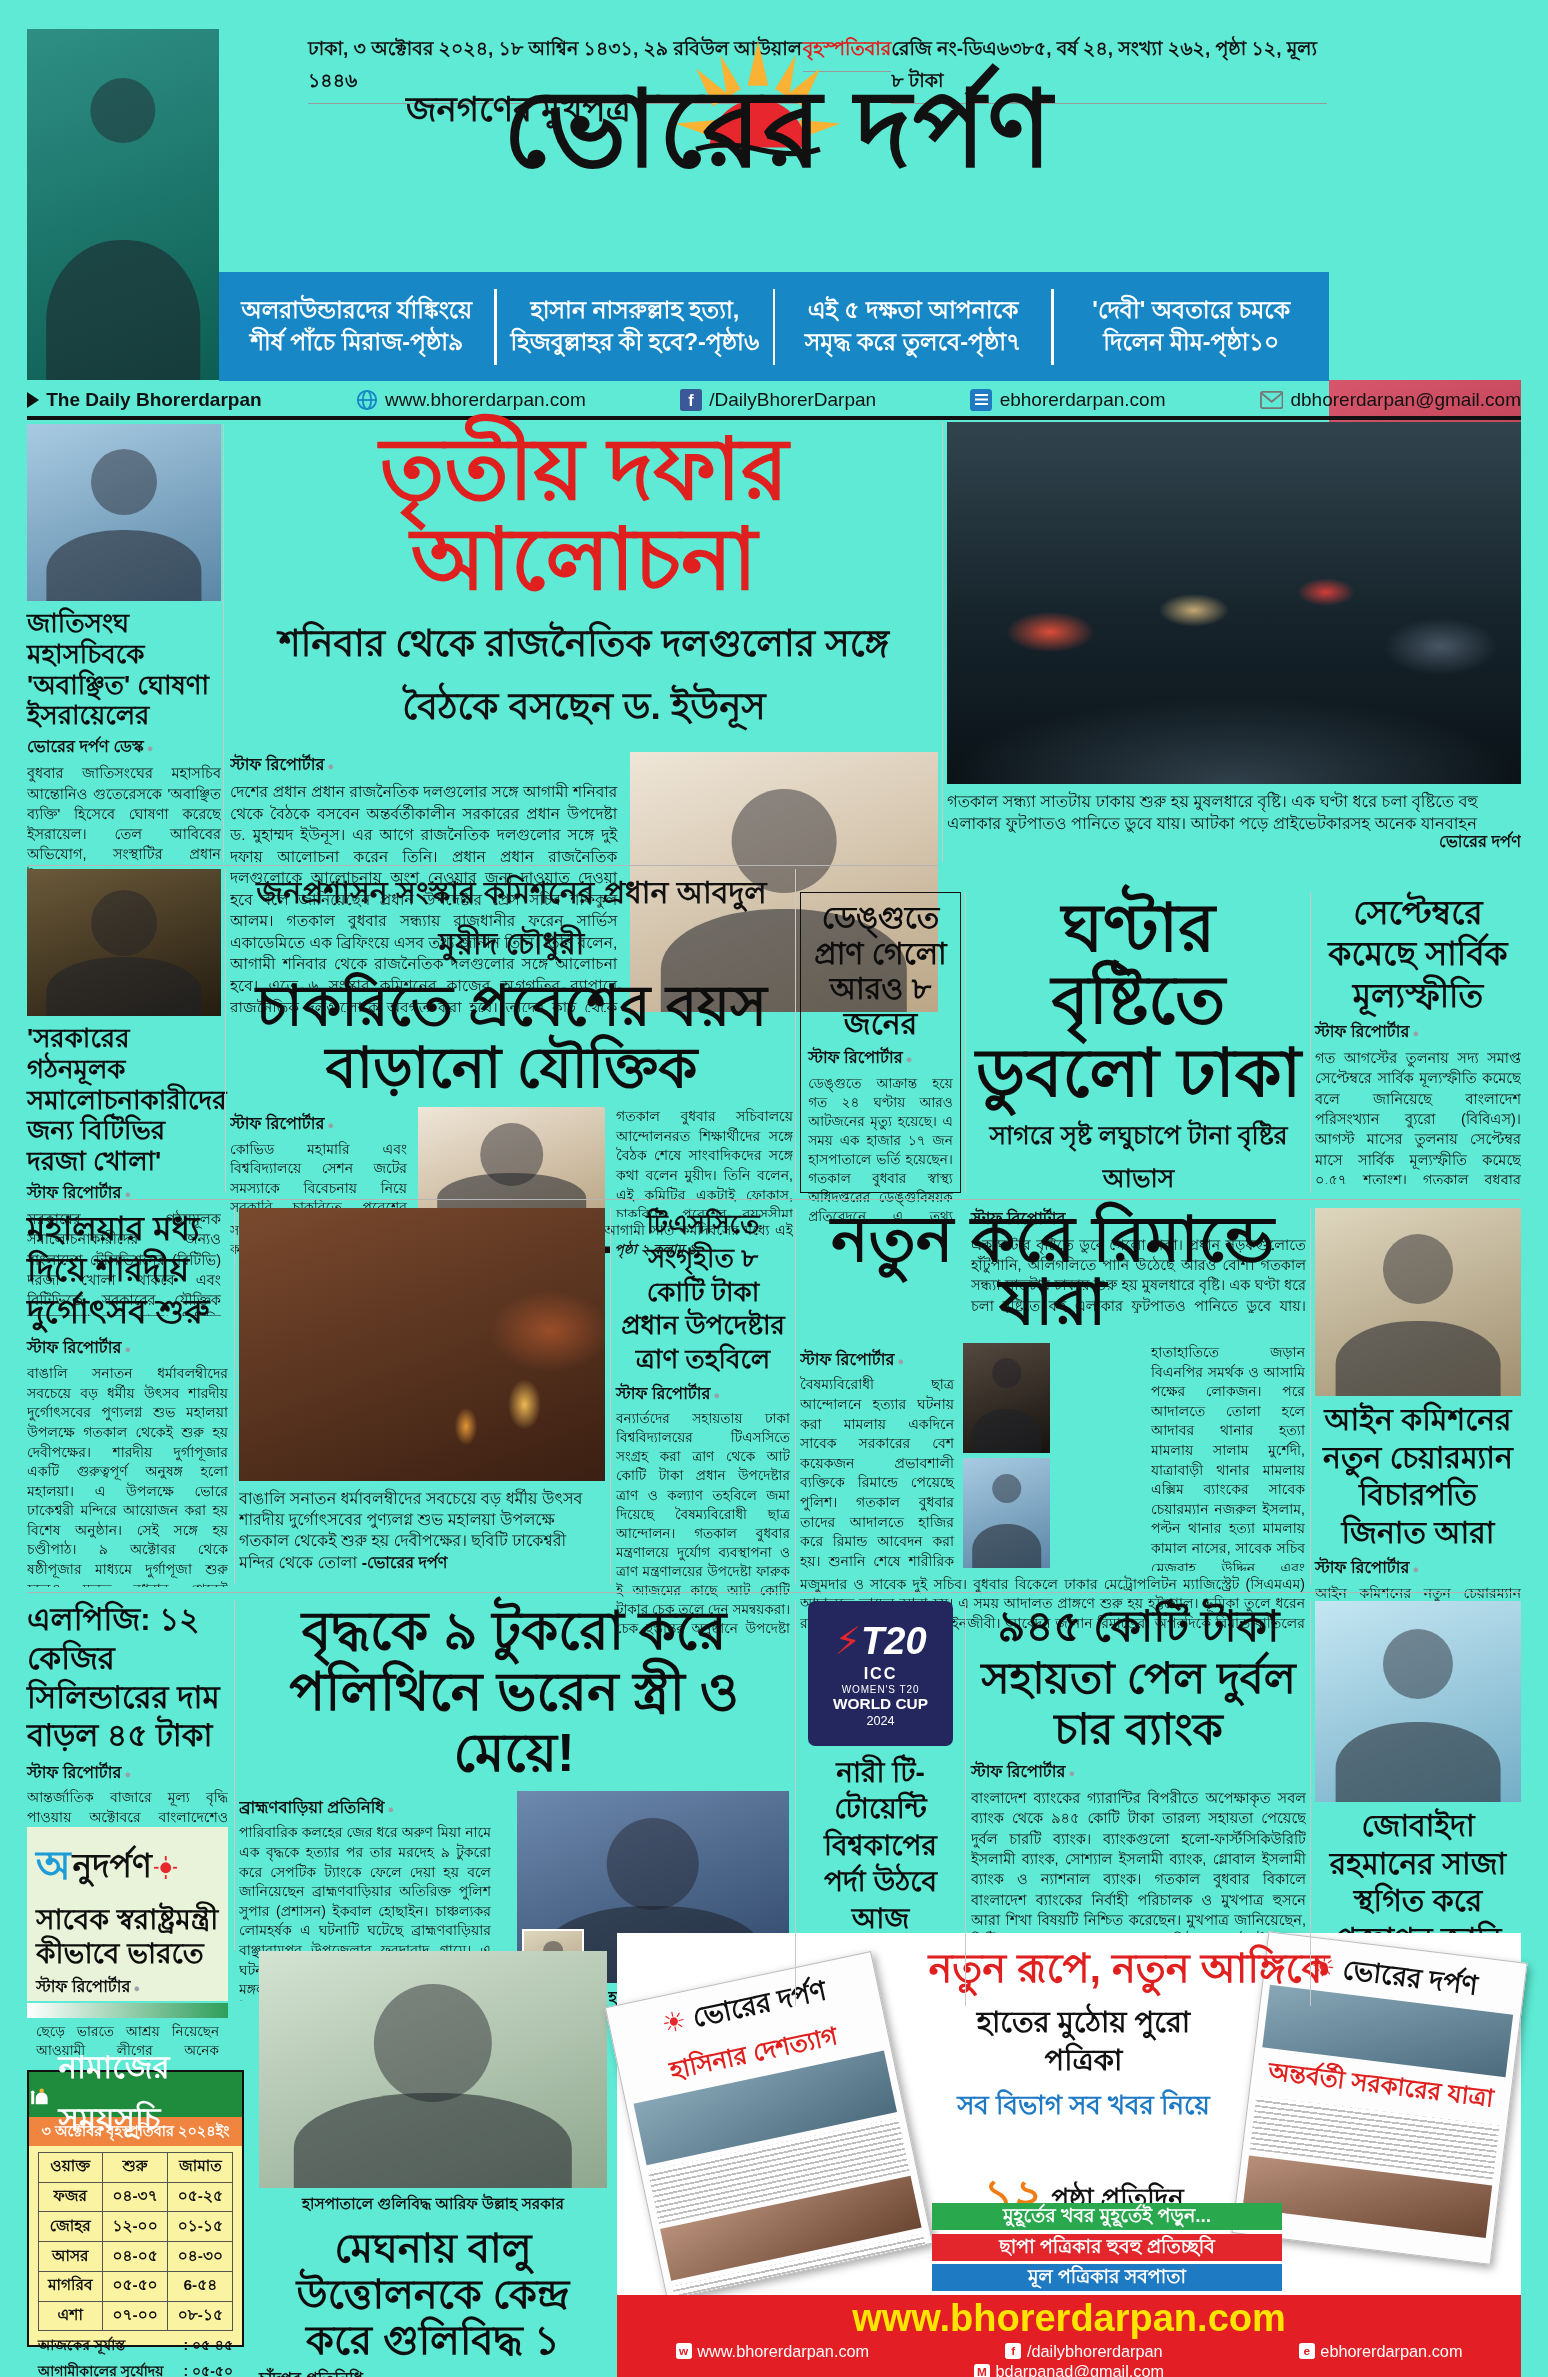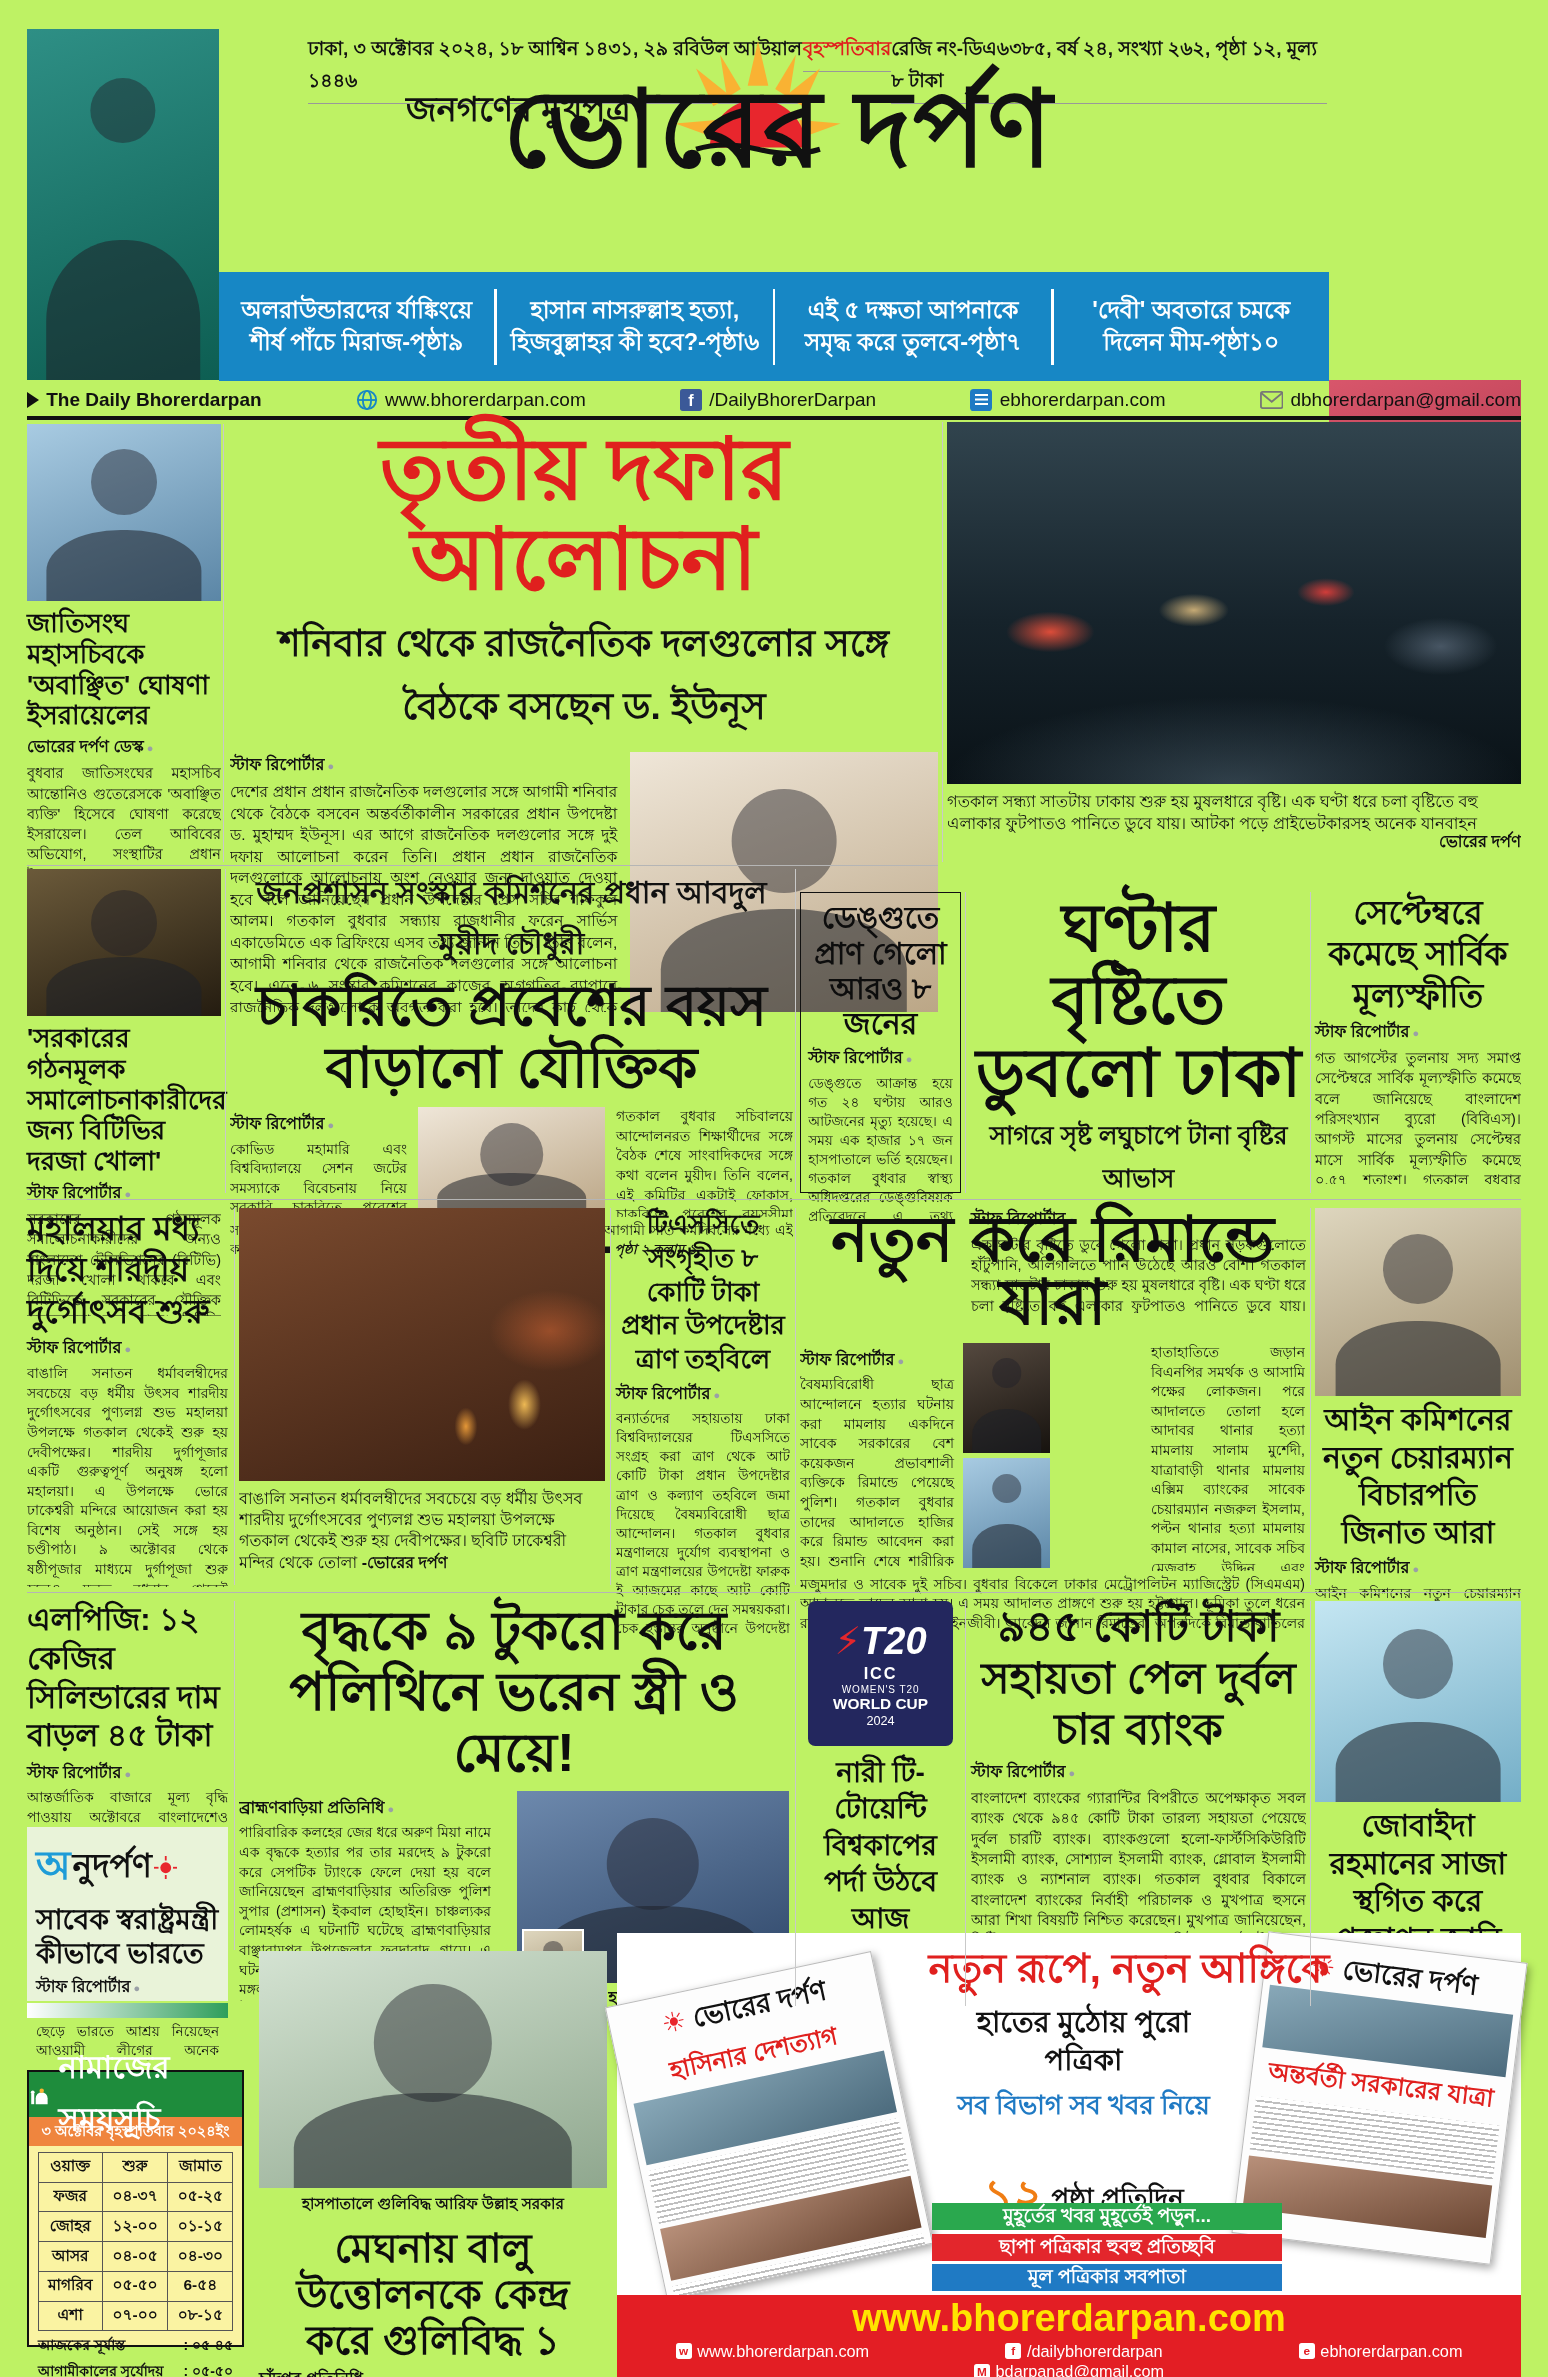--- a/index.html
+++ b/index.html
@@ -1,16 +1,16 @@
 <!DOCTYPE html>
 <html style="font-size:14.5px"><head>
 <meta charset="utf-8">
 <style>
   html,body{margin:0;padding:0;background:#e8e8e8;}
-  #page{position:relative;width:1548px;height:2377px;background:#bef264;margin:0 auto;
+  #page{position:relative;width:1548px;height:2377px;background:#5eead4;margin:0 auto;
         font-family:"Liberation Sans","DejaVu Sans",sans-serif;color:#111;overflow:hidden;}
   .abs{position:absolute;}
   .clip{overflow:hidden;}
 
   
   .ph{position:relative;overflow:hidden;background:linear-gradient(160deg,#b9c7cf,#8795a0);}
   .ph .head{position:absolute;left:50%;top:14%;width:34%;aspect-ratio:1/1;transform:translateX(-50%);
             border-radius:50%;background:rgba(30,32,40,.45);}
   .ph .torso{position:absolute;left:50%;bottom:-8%;width:80%;height:48%;transform:translateX(-50%);
              border-radius:48% 48% 0 0;background:rgba(30,32,40,.55);}

